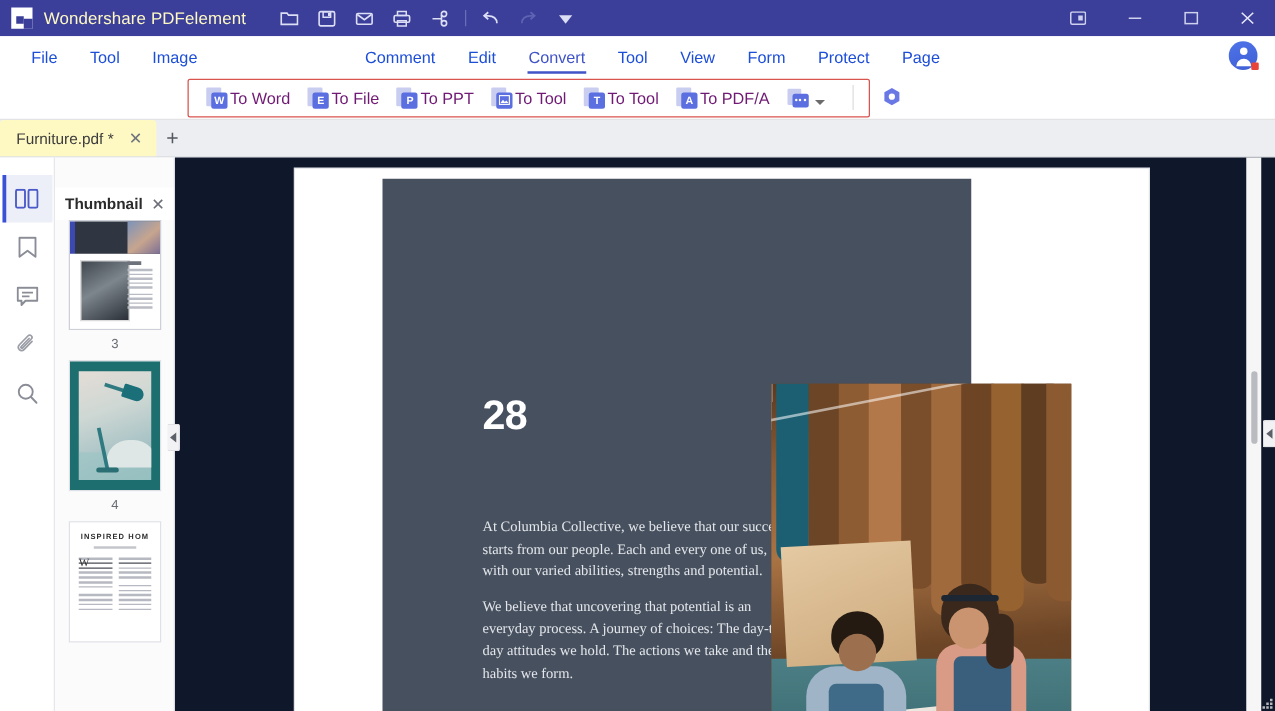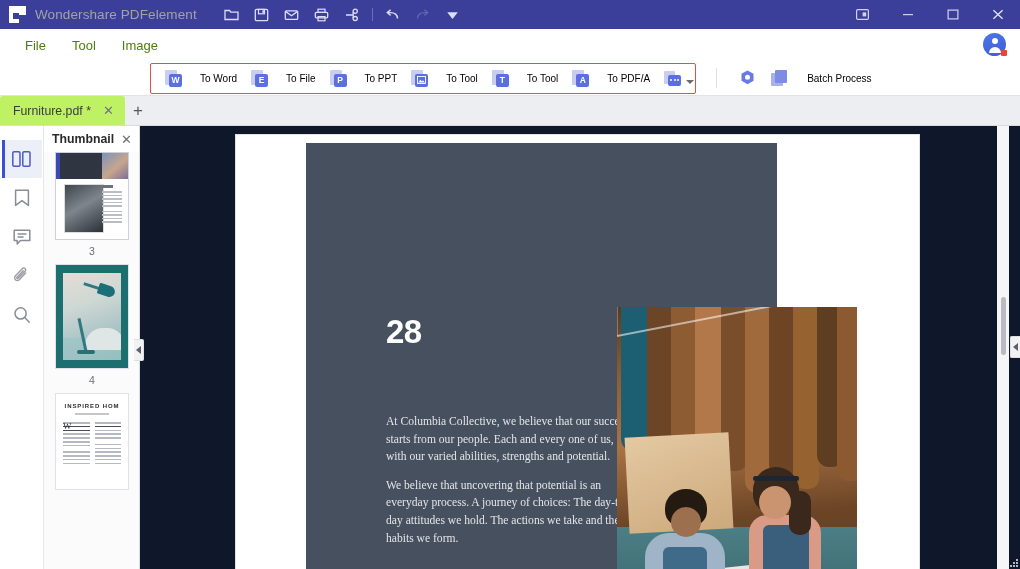--- a/index.html
+++ b/index.html
@@ -14,41 +14,41 @@
   
   .titlebar {
     position:absolute; left:0; top:0; width:1020px; height:29px;
     background:#3b3f99; display:flex; align-items:center;
   }
   .logo-box { width:17px; height:17px; margin-left:9px; position:relative; }
   .logo-box .lg-a { position:absolute; left:0; top:0; width:17px; height:17px; background:#fff; }
   .logo-box .lg-b { position:absolute; left:4px; top:7px; width:6px; height:6px; background:#3b3f99; }
   .logo-box .lg-c { position:absolute; left:10px; top:9px; width:7px; height:8px; background:#3b3f99; }
   .app-title {
-    color:#a3a3a3; font-size:13.5px; margin-left:9px; letter-spacing:.1px; white-space:nowrap;
+    color:#fef9c3; font-size:13.5px; margin-left:9px; letter-spacing:.1px; white-space:nowrap;
   }
   .tb-icons { display:flex; align-items:center; margin-left:20px; gap:0px; }
   .tb-ic {
     width:30px; height:28px; display:flex; align-items:center; justify-content:center;
     cursor:pointer;
   }
   .tb-ic svg { display:block; }
   .tb-sep { width:1px; height:13px; background:#6a6dba; margin:0 5px; }
   .win-ctrls { position:absolute; right:0; top:0; height:29px; display:flex; align-items:center; }
   .win-b { width:45px; height:29px; display:flex; align-items:center; justify-content:center; cursor:pointer; }
 
   
   .menubar {
     position:absolute; left:0; top:29px; width:1020px; height:32px;
     background:#ffffff; display:flex; align-items:center;
   }
   .menu-left { display:flex; align-items:center; padding-left:12px; }
   .menu-mid { display:flex; align-items:center; margin-left:108px; }
   .mi {
-    font-size:13px; color:#4d7c0f; padding:0 13px; height:32px;
+    font-size:13px; color:#1d4ed8; padding:0 13px; height:32px;
     display:flex; align-items:center; cursor:pointer; position:relative; white-space:nowrap;
   }
   .mi.active { color:#4054c8; }
   .mi.active::after {
     content:""; position:absolute; left:12px; right:12px; bottom:2px; height:2px; background:#4054c8;
   }
   .avatar-wrap { position:absolute; right:14px; top:4px; width:23px; height:23px; cursor:pointer; }
   .avatar {
     width:23px; height:23px; border-radius:50%;
     background:linear-gradient(160deg,#4e73e8 0%,#3f5fd6 100%);
@@ -65,21 +65,21 @@
     display:flex; align-items:center;
   }
   .ribbon-highlight {
     position:absolute; left:150px; top:63px; width:546px; height:31px;
     border:1.6px solid #d9534f; border-radius:2px; pointer-events:none; z-index:6;
   }
   .rb-group { display:flex; align-items:center; padding-left:158px; }
   .rb-btn {
     display:flex; align-items:center; height:30px; padding:0 7px; cursor:pointer; border-radius:2px;
   }
-  .rb-btn .lbl { font-size:10px; color:#000000; margin-left:18px; white-space:nowrap; }
+  .rb-btn .lbl { font-size:13px; color:#701a75; margin-left:2px; white-space:nowrap; }
   .cvt-ic { width:17px; height:17px; position:relative; flex:none; }
   .cvt-ic .sheet {
     position:absolute; left:0; top:0; width:12px; height:15px; background:#c9cdf0; border-radius:1px;
   }
   .cvt-ic .badge {
     position:absolute; right:0; bottom:0; width:13px; height:13px;
     background:#5b6fe0; border-radius:2px; color:#fff;
     font-size:8.5px; font-weight:bold; display:flex; align-items:center; justify-content:center;
     font-family:"Liberation Sans", sans-serif;
   }
@@ -102,21 +102,21 @@
   .batch-ic .b1 { position:absolute; left:0; top:3px; width:12px; height:13px; background:#aab1ea; border-radius:1px; }
   .batch-ic .b2 { position:absolute; left:4px; top:0px; width:12px; height:13px; background:#7f8ce4; border-radius:1px; }
 
   
   .tabbar {
     position:absolute; left:0; top:96px; width:1020px; height:30px;
     background:#eceef2; border-bottom:1px solid #d9dbe0;
     display:flex; align-items:flex-end;
   }
   .doc-tab {
-    height:29px; background:#bef264; display:flex; align-items:center;
+    height:29px; background:#fef9c3; display:flex; align-items:center;
     padding:0 9px 0 13px; border-top-left-radius:3px; border-top-right-radius:3px;
     cursor:pointer; max-width:200px;
   }
   .doc-tab .name { font-size:12.3px; color:#3c3c3c; white-space:nowrap; }
   .tab-close {
     margin-left:10px; width:15px; height:15px; display:flex; align-items:center; justify-content:center;
     cursor:pointer; color:#70747d; font-size:13px; line-height:1;
   }
   .tab-add {
     width:26px; height:29px; display:flex; align-items:center; justify-content:center;
@@ -139,20 +139,21 @@
   }
 
   
   .thumbpanel {
     position:absolute; left:44px; top:126px; width:96px; height:443px;
     background:#fbfbfc; border-right:1px solid #dcdde1; overflow:hidden;
   }
   .thumb-head {
     height:26px; background:#ffffff; display:flex; align-items:center; justify-content:space-between;
     padding:0 7px 0 8px;
+    margin-top:24px;
   }
   .thumb-head .t { font-size:12.3px; font-weight:bold; color:#2b2b2b; }
   .thumb-head .x { color:#6c6f77; font-size:13px; cursor:pointer; line-height:1; }
   .thumb-list { position:relative; }
   .thumb-card { width:96px; display:flex; flex-direction:column; align-items:center; }
   .thumb-img {
     width:74px; background:#fff; border:1px solid #e0e1e6; overflow:hidden; position:relative;
   }
   .thumb-num { font-size:10.5px; color:#6a6d74; padding:5px 0 7px; }
   .thumb-card.selected .thumb-img { border:1px solid #cdd0d8; }
@@ -378,20 +379,30 @@
       </div>
     </div>
   </div>
 
   <div class="menubar">
     <div class="menu-left">
       <div class="mi">File</div>
       <div class="mi">Tool</div>
       <div class="mi">Image</div>
     </div>
+    <div class="menu-mid">
+      <div class="mi">Comment</div>
+      <div class="mi">Edit</div>
+      <div class="mi active">Convert</div>
+      <div class="mi">Tool</div>
+      <div class="mi">View</div>
+      <div class="mi">Form</div>
+      <div class="mi">Protect</div>
+      <div class="mi">Page</div>
+    </div>
     <div class="avatar-wrap">
       <div class="avatar">
           <span class="head"></span>
           <span class="body"></span>
         </div>
       <div class="avatar-dot"></div>
     </div>
   </div>
 
   <div class="ribbon">
@@ -466,27 +477,20 @@
 
       <div class="rb-btn">
         <span class="ocr-ic">
           <svg width="19" height="19" viewBox="0 0 19 19">
             <path d="M9.5 1.4l6 3.45v6.9l-6 3.45-6-3.45v-6.9z" fill="#6a78e6"></path>
             <circle cx="9.5" cy="8.3" r="2.5" fill="#ffffff"></circle>
           </svg>
         </span>
       </div>
 
-      <div class="rb-btn">
-        <span class="batch-ic">
-          <span class="b1"></span>
-            <span class="b2"></span>
-        </span>
-        <span class="lbl">Batch Process</span>
-      </div>
     </div>
   </div>
   <div class="ribbon-highlight"></div>
 
   <div class="tabbar">
     <div class="doc-tab">
       <span class="name">Furniture.pdf *</span>
       <span class="tab-close">✕</span>
     </div>
     <div class="tab-add">+</div>

